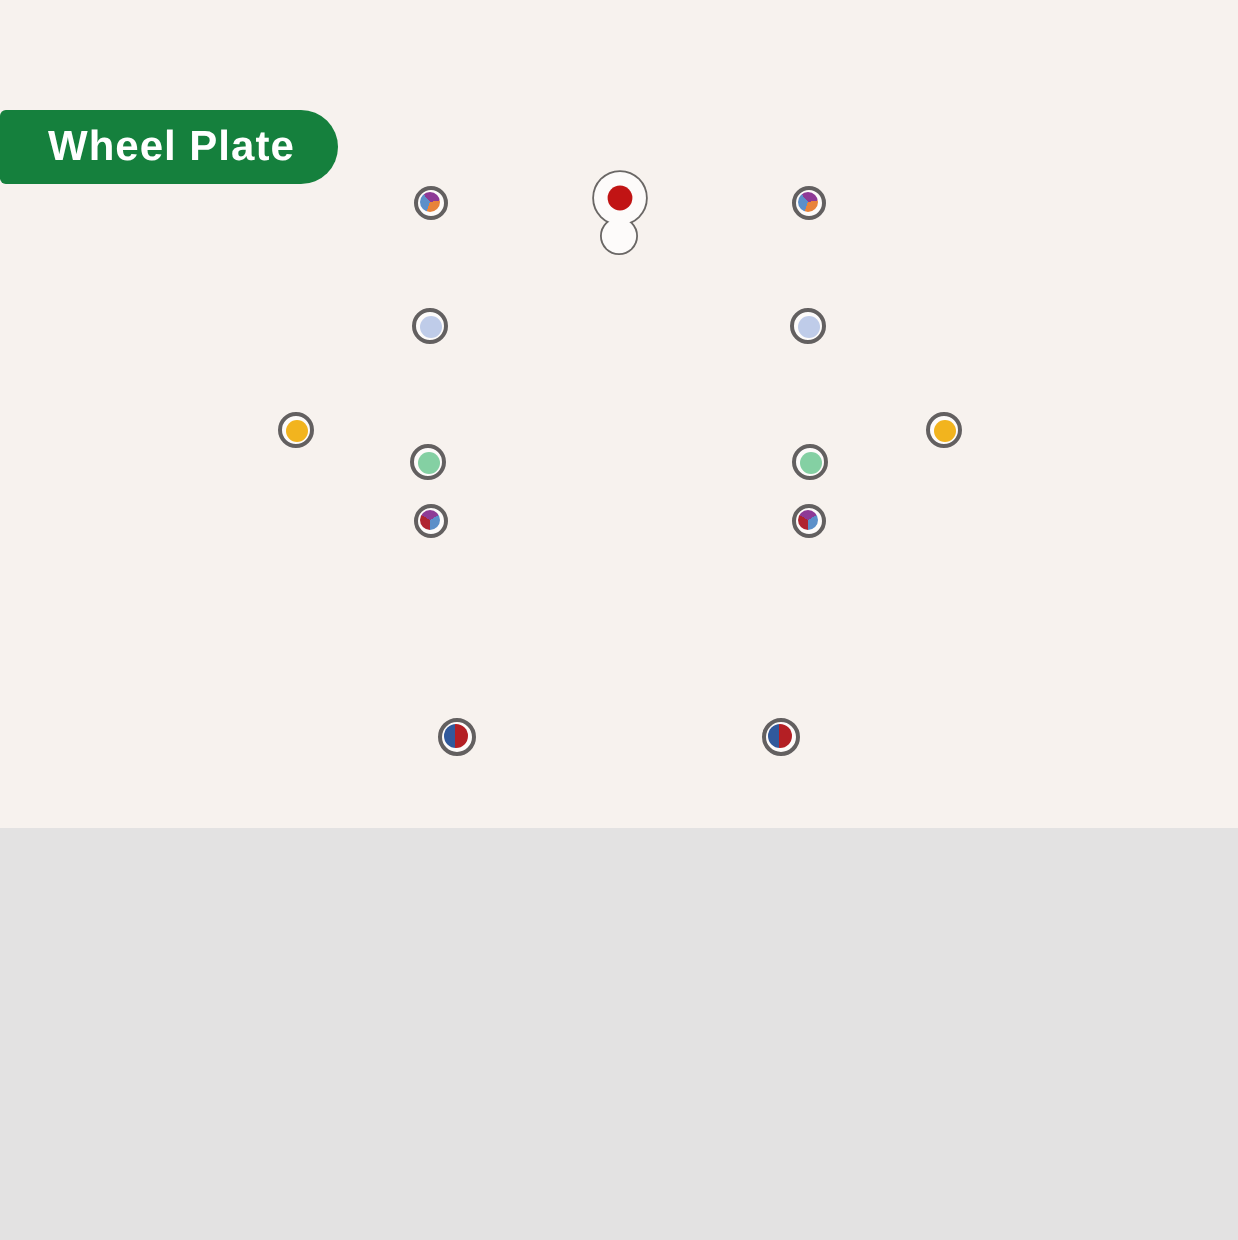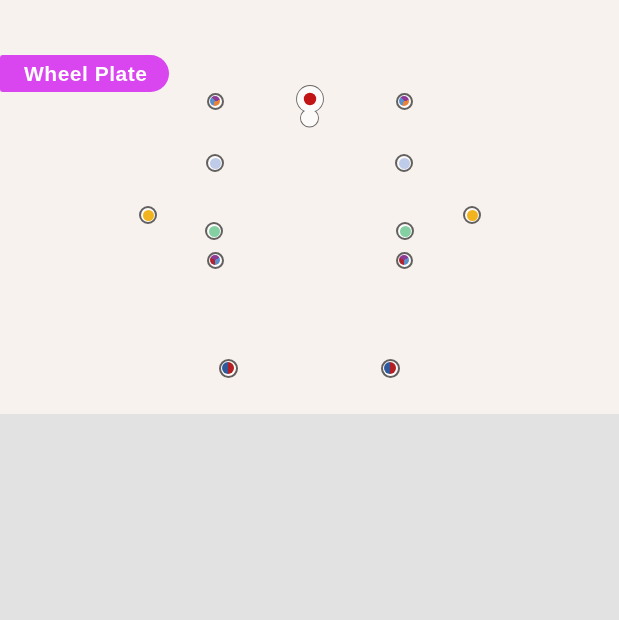--- a/index.html
+++ b/index.html
@@ -65,21 +65,21 @@
         <div class="hole-dot" style="width: 10px; height: 10px; background: conic-gradient(from 300deg, rgb(142, 58, 150) 0deg, rgb(142, 58, 150) 120deg, rgb(91, 143, 201) 120deg, rgb(91, 143, 201) 240deg, rgb(176, 35, 48) 240deg, rgb(176, 35, 48) 360deg);"></div>
       </div>
       <div class="hole" style="left: 218.5px; top: 358.5px; width: 19px; height: 19px; border-color: rgb(99, 96, 96); background: rgb(253, 251, 250);">
         <div class="hole-dot" style="width: 12px; height: 12px; background: linear-gradient(90deg, rgb(48, 89, 156) 0px, rgb(48, 89, 156) 46%, rgb(180, 31, 36) 46%, rgb(180, 31, 36) 100%);"></div>
       </div>
       <div class="hole" style="left: 380.5px; top: 358.5px; width: 19px; height: 19px; border-color: rgb(99, 96, 96); background: rgb(253, 251, 250);">
         <div class="hole-dot" style="width: 12px; height: 12px; background: linear-gradient(90deg, rgb(48, 89, 156) 0px, rgb(48, 89, 156) 46%, rgb(180, 31, 36) 46%, rgb(180, 31, 36) 100%);"></div>
       </div>
     </div>
 
-  <div class="badge" style="background: #d946ef; padding-left: 24px;">
+  <div class="badge" style="background: #15803d; padding-left: 24px;">
     <span style="color: rgb(255, 255, 255);">Wheel Plate</span>
   </div>
 
   <div id="legend-panel" style="background: rgb(227, 226, 226);">
     
     
   </div>
 
 </div>
 

